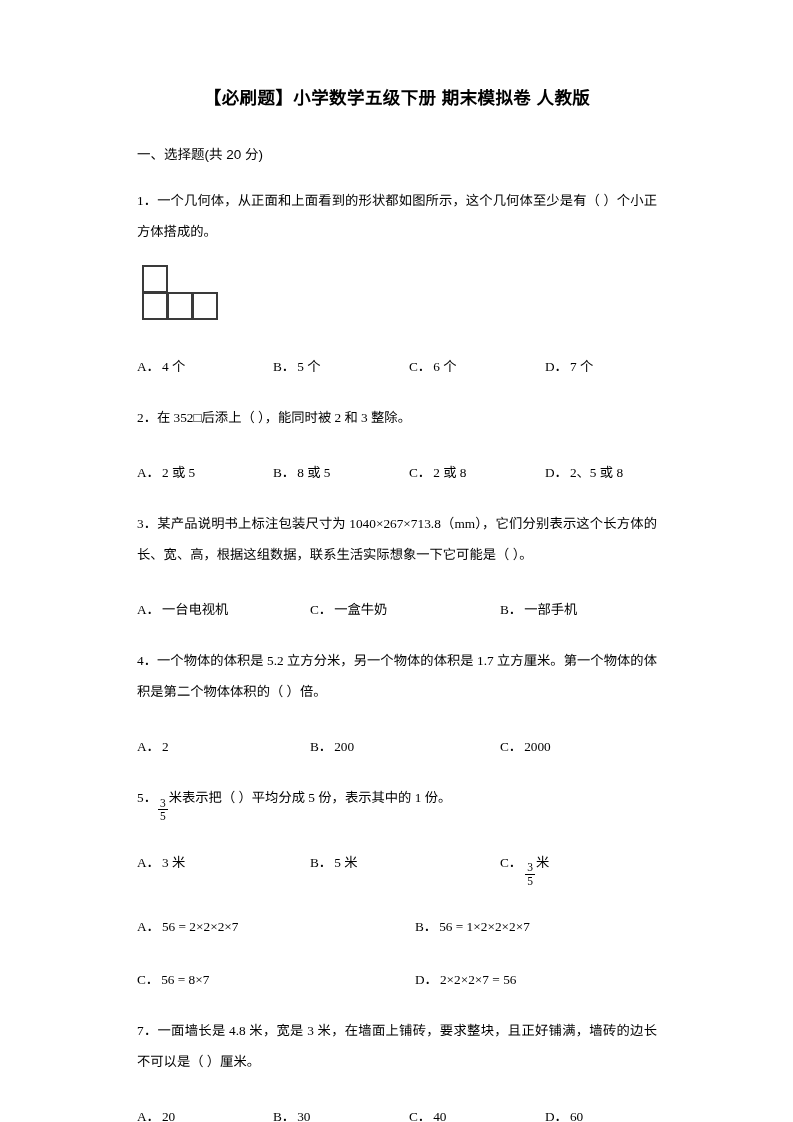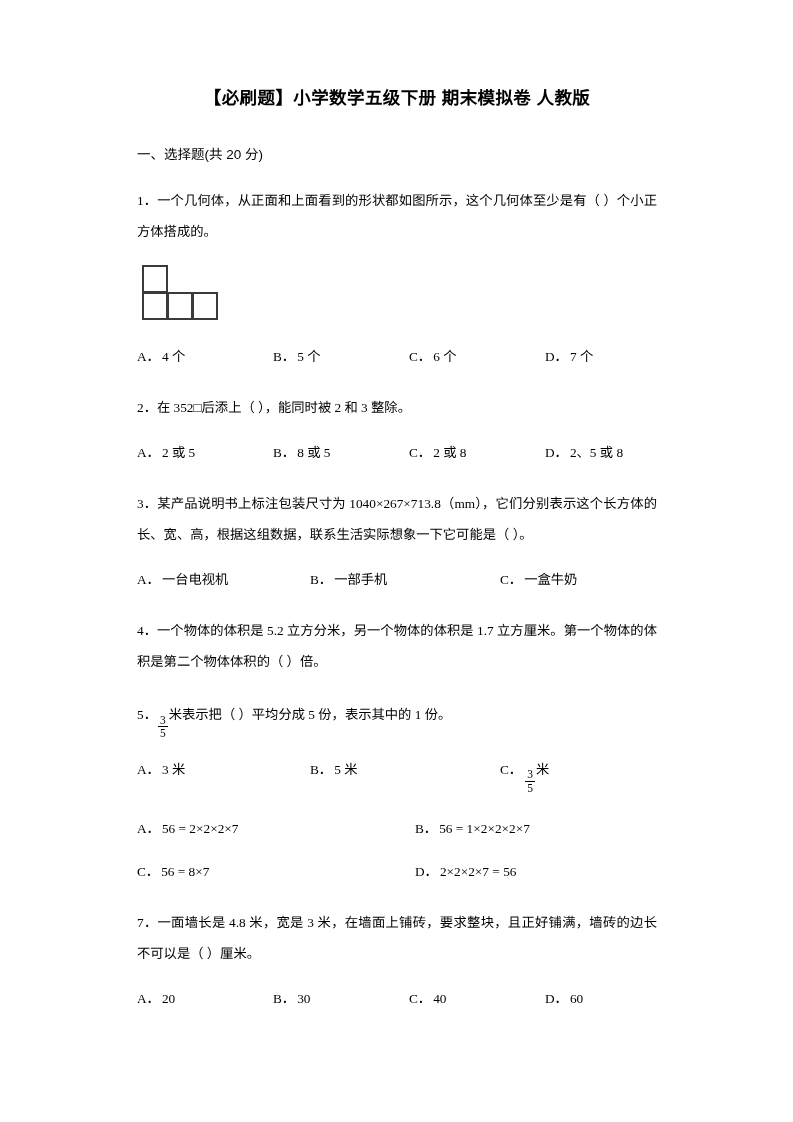--- a/index.html
+++ b/index.html
@@ -58,21 +58,21 @@
   .q-stem {
     font-size: 13.3px;
     line-height: 31px;
     text-align: justify;
     text-justify: inter-ideograph;
     white-space: normal;
   }
 
   .options {
     display: flex;
-    margin-top: 17px;
+    margin-top: 27px;
     font-size: 13.3px;
     line-height: 26px;
   }
   .options.cols4 > .opt { width: 136px; flex: 0 0 136px; }
   .options.cols3 > .opt:nth-child(1) { width: 173px; flex: 0 0 173px; font-family: Liberation Serif, serif; }
   .options.cols3 > .opt:nth-child(2) { width: 190px; flex: 0 0 190px; }
   .options.cols3 > .opt:nth-child(3) { width: 157px; flex: 0 0 157px; }
   .options.cols2 > .opt { width: 278px; flex: 0 0 278px; }
   .opt { white-space: nowrap; }
   .opt-label { margin-right: 2px; }
@@ -168,30 +168,41 @@
       </div>
     </div>
 
     <div class="question">
       <div class="q-stem">3．某产品说明书上标注包装尺寸为 1040×267×713.8（mm），它们分别表示这个长方体的长、宽、高，根据这组数据，联系生活实际想象一下它可能是（      ）。</div>
       <div class="options cols3">
         <div class="opt">
           <span class="opt-label">A．</span><span>一台电视机</span>
         </div>
         <div class="opt">
+          <span class="opt-label">C．</span><span>一盒牛奶</span>
+        </div>
+        <div class="opt">
           <span class="opt-label">B．</span><span>一部手机</span>
         </div>
-        <div class="opt">
-          <span class="opt-label">C．</span><span>一盒牛奶</span>
-        </div>
       </div>
     </div>
 
     <div class="question">
       <div class="q-stem">4．一个物体的体积是 5.2 立方分米，另一个物体的体积是 1.7 立方厘米。第一个物体的体积是第二个物体体积的（      ）倍。</div>
+      <div class="options cols3">
+        <div class="opt">
+          <span class="opt-label">A．</span><span>2</span>
+        </div>
+        <div class="opt">
+          <span class="opt-label">B．</span><span>200</span>
+        </div>
+        <div class="opt">
+          <span class="opt-label">C．</span><span>2000</span>
+        </div>
+      </div>
     </div>
 
     <div class="question">
       <div class="q-stem"><span>5．</span><span class="frac">
             <span class="num">3</span>
             <span class="den">5</span>
           </span><span>米表示把（      ）平均分成 5 份，表示其中的 1 份。</span></div>
       <div class="options cols3">
         <div class="opt">
           <span class="opt-label">A．</span><span>3 米</span>

